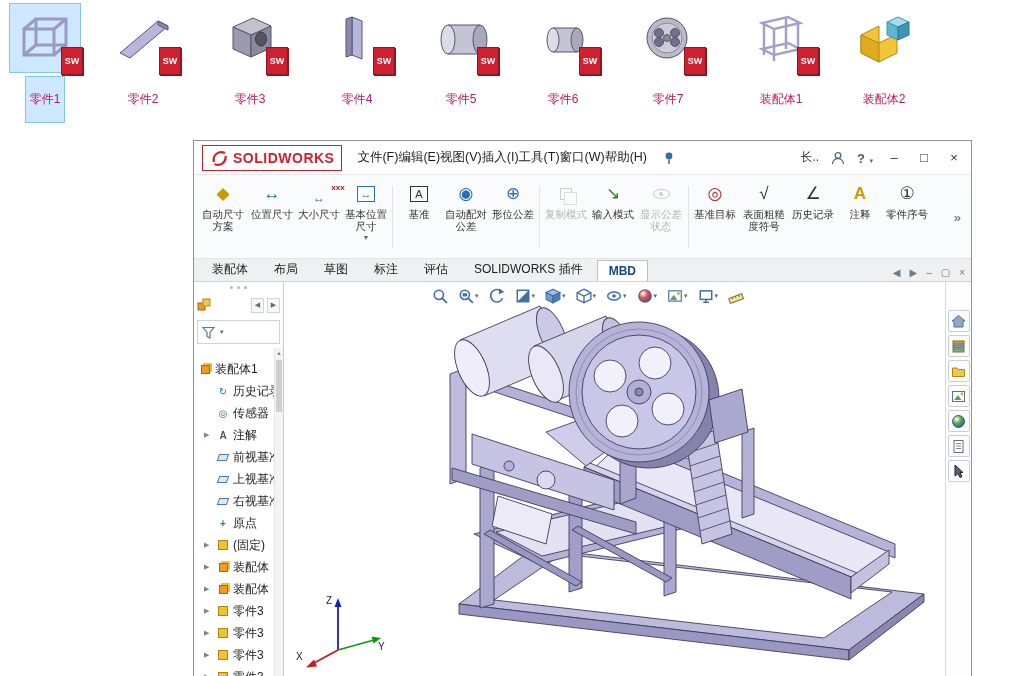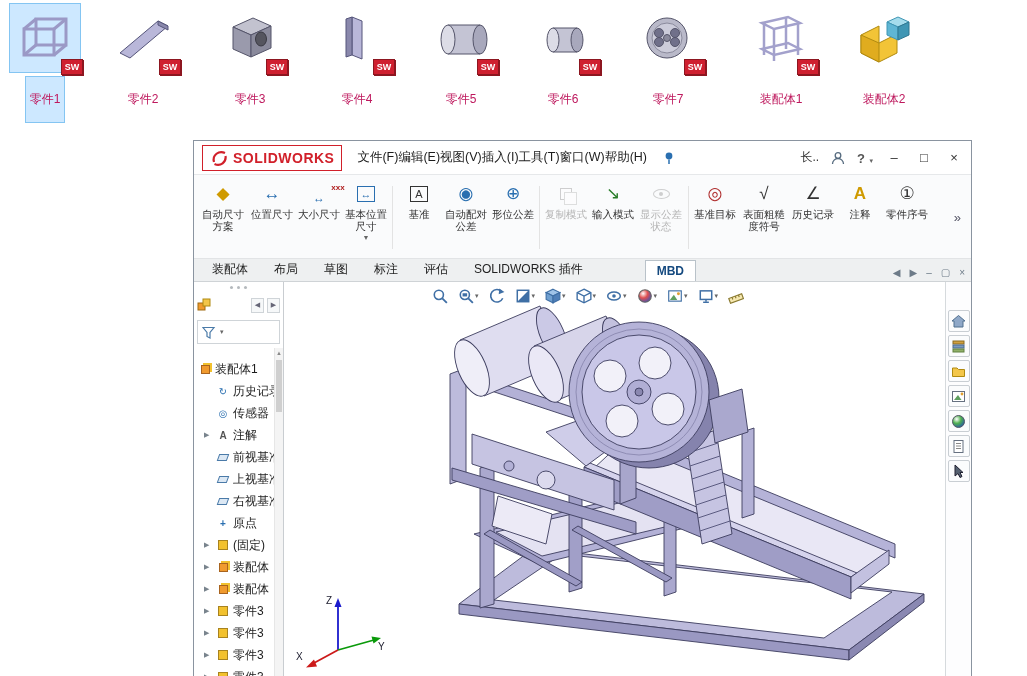--- a/index.html
+++ b/index.html
@@ -5,21 +5,21 @@
 *{margin:0;padding:0;box-sizing:border-box;font-family:"Liberation Sans","DejaVu Sans",sans-serif;}
 html,body{width:1027px;height:676px;}
 body{position:relative;background:#fff;overflow:hidden;}
 
 
 .dicon{position:absolute;top:4px;width:86px;display:flex;flex-direction:column;align-items:center;cursor:default;}
 .dicon .thumb{width:70px;height:68px;position:relative;display:flex;align-items:center;justify-content:center;}
 .dicon .lbl{font-size:12px;color:#be185d;margin-top:5px;padding:14px 4px;white-space:nowrap;}
 .dicon.selected .thumb{background:#cde8ff;outline:1px solid #84c5f2;}
 .dicon.selected .lbl{background:#cde8ff;outline:1px solid #84c5f2;}
-.swb{position:absolute;right:-3px;bottom:-3px;width:22px;height:16px;background:#cf2030;border:1px solid #8d1620;color:#fff;font-size:9px;font-weight:bold;display:flex;align-items:center;justify-content:center;box-shadow:1px 1px 0 #8d1620;}
+.swb{position:absolute;right:-3px;bottom:-3px;width:22px;height:28px;background:#cf2030;border:1px solid #8d1620;color:#fff;font-size:9px;font-weight:bold;display:flex;align-items:center;justify-content:center;box-shadow:1px 1px 0 #8d1620;}
 
 
 .win{position:absolute;left:193px;top:140px;width:779px;height:536px;background:#86efac;border:1px solid #8a94a0;border-bottom:none;display:flex;flex-direction:column;}
 
 
 .tbar{height:34px;display:flex;align-items:center;padding:0 8px;gap:15px;border-bottom:1px solid #e6e8ea;background:#fff;flex:0 0 34px;}
 .logo{display:flex;align-items:center;gap:5px;border:1px solid #d1202a;padding:2px 7px;height:26px;}
 .logo .lgtxt{color:#d1202a;font-weight:bold;font-size:14px;letter-spacing:.5px;}
 .menus{display:flex;font-size:12.5px;color:#1d1d1d;}
 .menus span{cursor:default;}
@@ -49,21 +49,21 @@
 .ic-box{border:1.4px solid #2a6fb0;font-size:11px;width:18px;height:16px;display:flex;align-items:center;justify-content:center;color:#2a6fb0;}
 .ic-grid{position:relative;width:7px;height:7px;background:#7a5bb5;box-shadow:10px 0 #7a5bb5,0 10px #7a5bb5,10px 10px #7a5bb5;margin:-8px -8px 0 0;}
 .ic-copy{position:relative;width:12px;height:12px;border:1.5px solid #999;background:#fff;}
 .ic-copy::after{content:"";position:absolute;left:3px;top:3px;width:11px;height:11px;border:1.5px solid #bbb;background:#fff;}
 .ic-eye{width:17px;height:10px;border:1.6px solid #999;border-radius:50%;position:relative;}
 .ic-eye::after{content:"";position:absolute;left:5px;top:1.5px;width:4px;height:4px;border-radius:50%;background:#999;}
 
 
 .tabbar{height:23px;flex:0 0 23px;background:#eef0f1;display:flex;align-items:flex-end;padding:0 6px;gap:2px;border-bottom:1px solid #cfd3d6;}
 .tab{padding:3px 11px 3px 11px;font-size:12px;color:#222;border:1px solid transparent;border-bottom:none;white-space:nowrap;}
-.tab.active{background:#fff;border-color:#b9c2c9;font-weight:bold;color:#14497f;margin-left:48px;}
+.tab.active{background:#fff;border-color:#b9c2c9;font-weight:bold;color:#14497f;}
 .tabctl{margin-left:auto;display:flex;align-items:center;gap:9px;padding-bottom:3px;color:#6d7b88;}
 .tabctl span{font-size:10px;}
 
 
 .work{flex:1;display:flex;min-height:0;}
 .panel{width:90px;flex:0 0 90px;border-right:1px solid #c9cdd1;display:flex;flex-direction:column;background:#fff;}
 .grip{height:10px;display:flex;align-items:center;justify-content:center;}
 .grip i{display:block;width:3px;height:3px;border-radius:50%;background:#b4b9bd;box-shadow:7px 0 #b4b9bd,-7px 0 #b4b9bd;}
 .ptools{height:26px;display:flex;align-items:center;gap:3px;padding:0 3px;}
 .ptools .sp{flex:1;}

